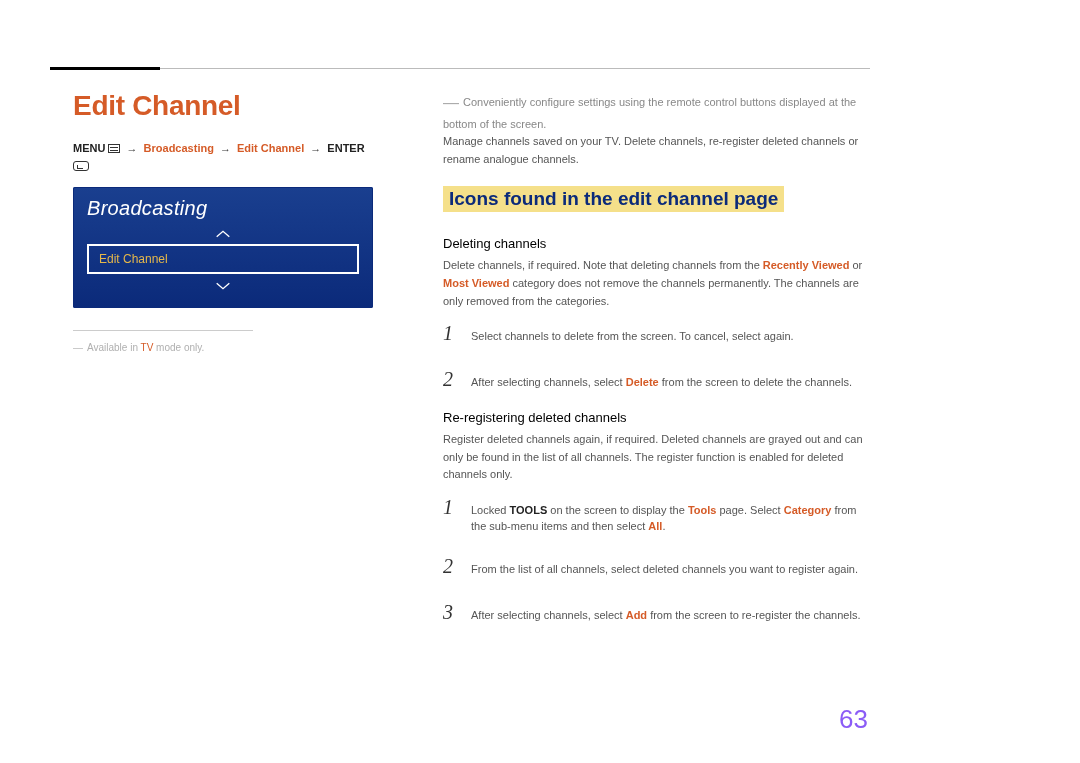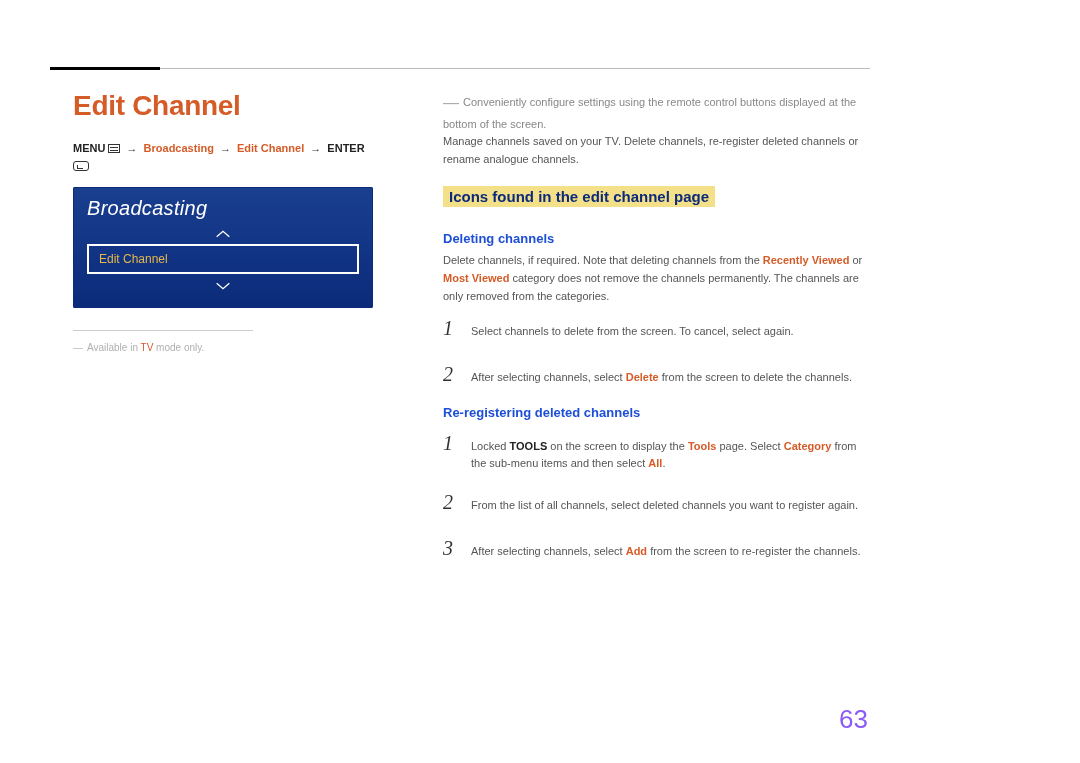--- a/index.html
+++ b/index.html
@@ -27,22 +27,22 @@
   .tv-arrow svg { width: 18px; height: 10px; }
   .tv-item { border: 2px solid #fff; padding: 6px 10px; color: #e6b84a; font-size: 12px; margin: 2px 0 4px; }
   .left-divider { border: none; border-top: 1px solid #ccc; margin: 22px 0 8px; width: 180px; }
   .footnote { font-size: 10px; color: #b0b0b0; line-height: 1.8; }
   .footnote .dash { color: #bbb; margin-right: 4px; }
   .footnote .orange { color: #d55b27; }
 
   .body-text { font-size: 11px; color: #555; line-height: 1.6; }
   .dashline { color: #aaa; font-size: 16px; vertical-align: -2px; margin-right: 4px; }
   .gray { color: #888; }
-  h2.sec { display: inline-block; font-size: 15px; font-weight: 700; color: #0b2a7a; background: #f5e08a; padding: 2px 6px; margin-top: 18px; margin-bottom: 10px; }
-  h3.sub { font-size: 13px; font-weight: 700; color: #1d4ed8; margin-top: 14px; margin-bottom: 6px; }
+  h2.sec { display: inline-block; font-size: 19px; font-weight: 700; color: #0b2a7a; background: #f5e08a; padding: 2px 6px; margin-top: 18px; margin-bottom: 10px; }
+  h3.sub { font-size: 13px; font-weight: 400; color: #000000; margin-top: 14px; margin-bottom: 6px; }
   ul.iconlist { list-style: none; padding-left: 12px; }
   ul.iconlist li { font-size: 11px; color: #555; line-height: 1.9; }
   ul.iconlist li::before { content: "•"; color: #555; margin-right: 10px; }
   .iglyph { display:inline-block; vertical-align: -2px; margin-right: 2px; }
   .g-a { width:11px; height:11px; border:1px solid #333; border-radius:2px; font-size:8px; line-height:9px; text-align:center; color:#333; }
   .g-heart { color:#12b76a; font-size:12px; }
   .g-lock { width:9px; height:8px; border:1px solid #333; border-top:none; border-radius:0 0 1px 1px; position:relative; }
   .g-lock::before { content:""; position:absolute; left:1px; top:-5px; width:5px; height:5px; border:1px solid #333; border-bottom:none; border-radius:3px 3px 0 0; }
 
   .orange-b { color: #d55b27; font-weight: 700; }
@@ -114,20 +114,21 @@
       <ol class="steps">
         <li>
             <span>Select channels to delete from the screen. To cancel, select again.</span>
           </li>
         <li>
             <span><span>After selecting channels, select </span><span class="orange-b">Delete</span><span> from the screen to delete the channels.</span></span>
           </li>
       </ol>
 
       <h3 class="sub">Re-registering deleted channels</h3>
+      <p class="body-text">Register deleted channels again, if required. Deleted channels are grayed out and can only be found in the list of all channels. The register function is enabled for deleted channels only.</p>
       <ol class="steps">
         <li>
             <span><span>Locked </span><span class="bold">TOOLS</span><span> on the screen to display the </span><span class="orange-b">Tools</span><span> page. Select </span><span class="orange-b">Category</span><span> from the sub-menu items and then select </span><span class="orange-b">All</span><span>.</span></span>
           </li>
         <li>
             <span>From the list of all channels, select deleted channels you want to register again.</span>
           </li>
         <li>
             <span><span>After selecting channels, select </span><span class="orange-b">Add</span><span> from the screen to re-register the channels.</span></span>
           </li>

